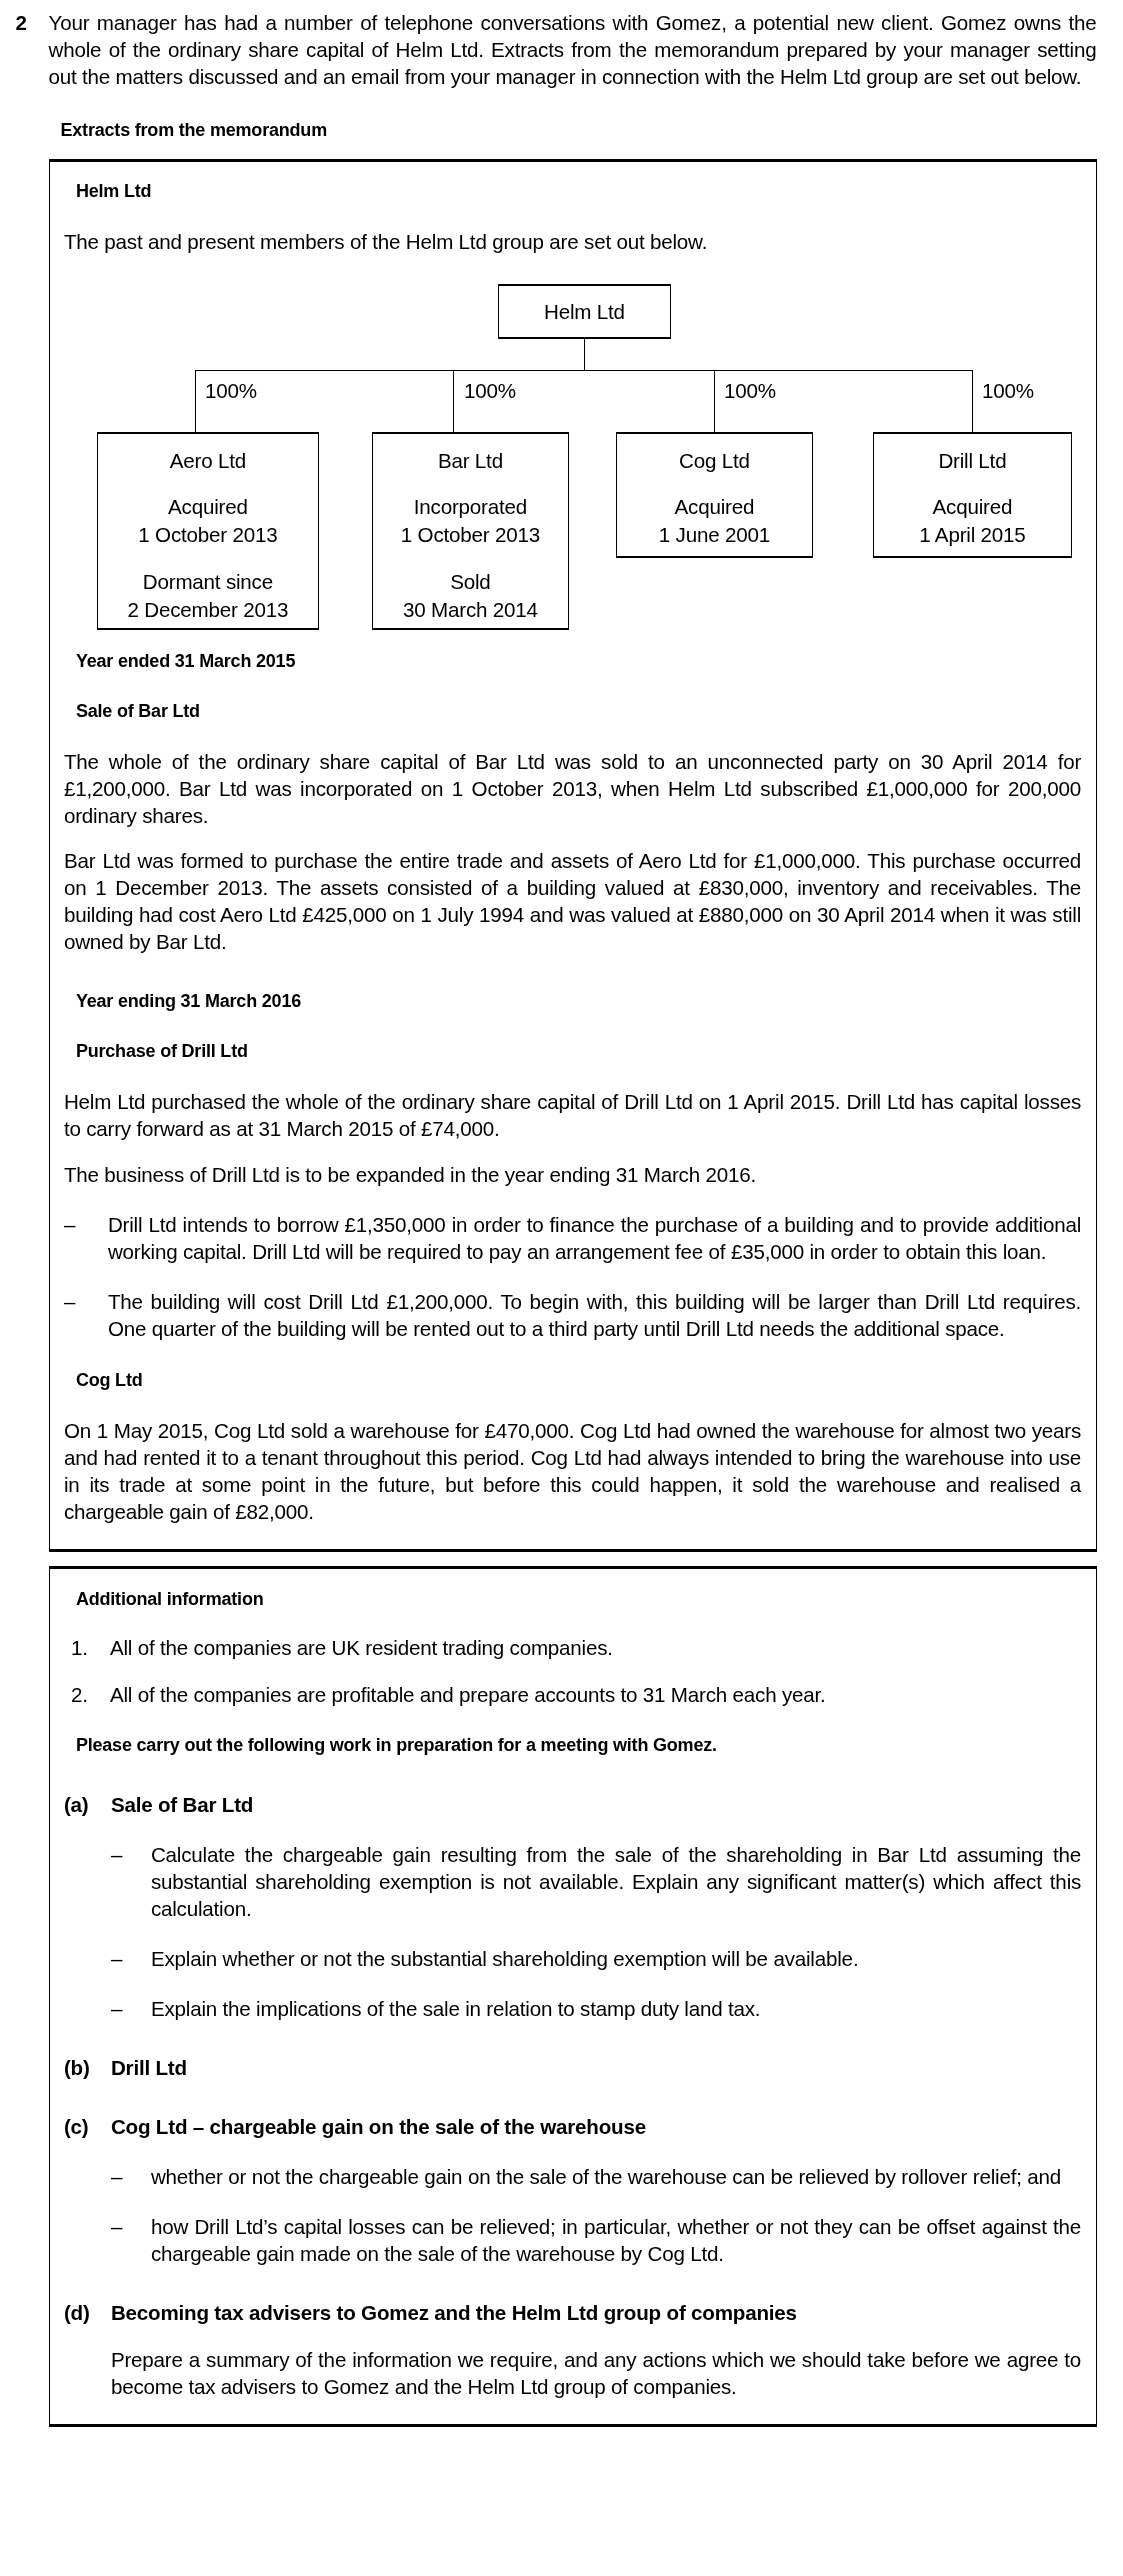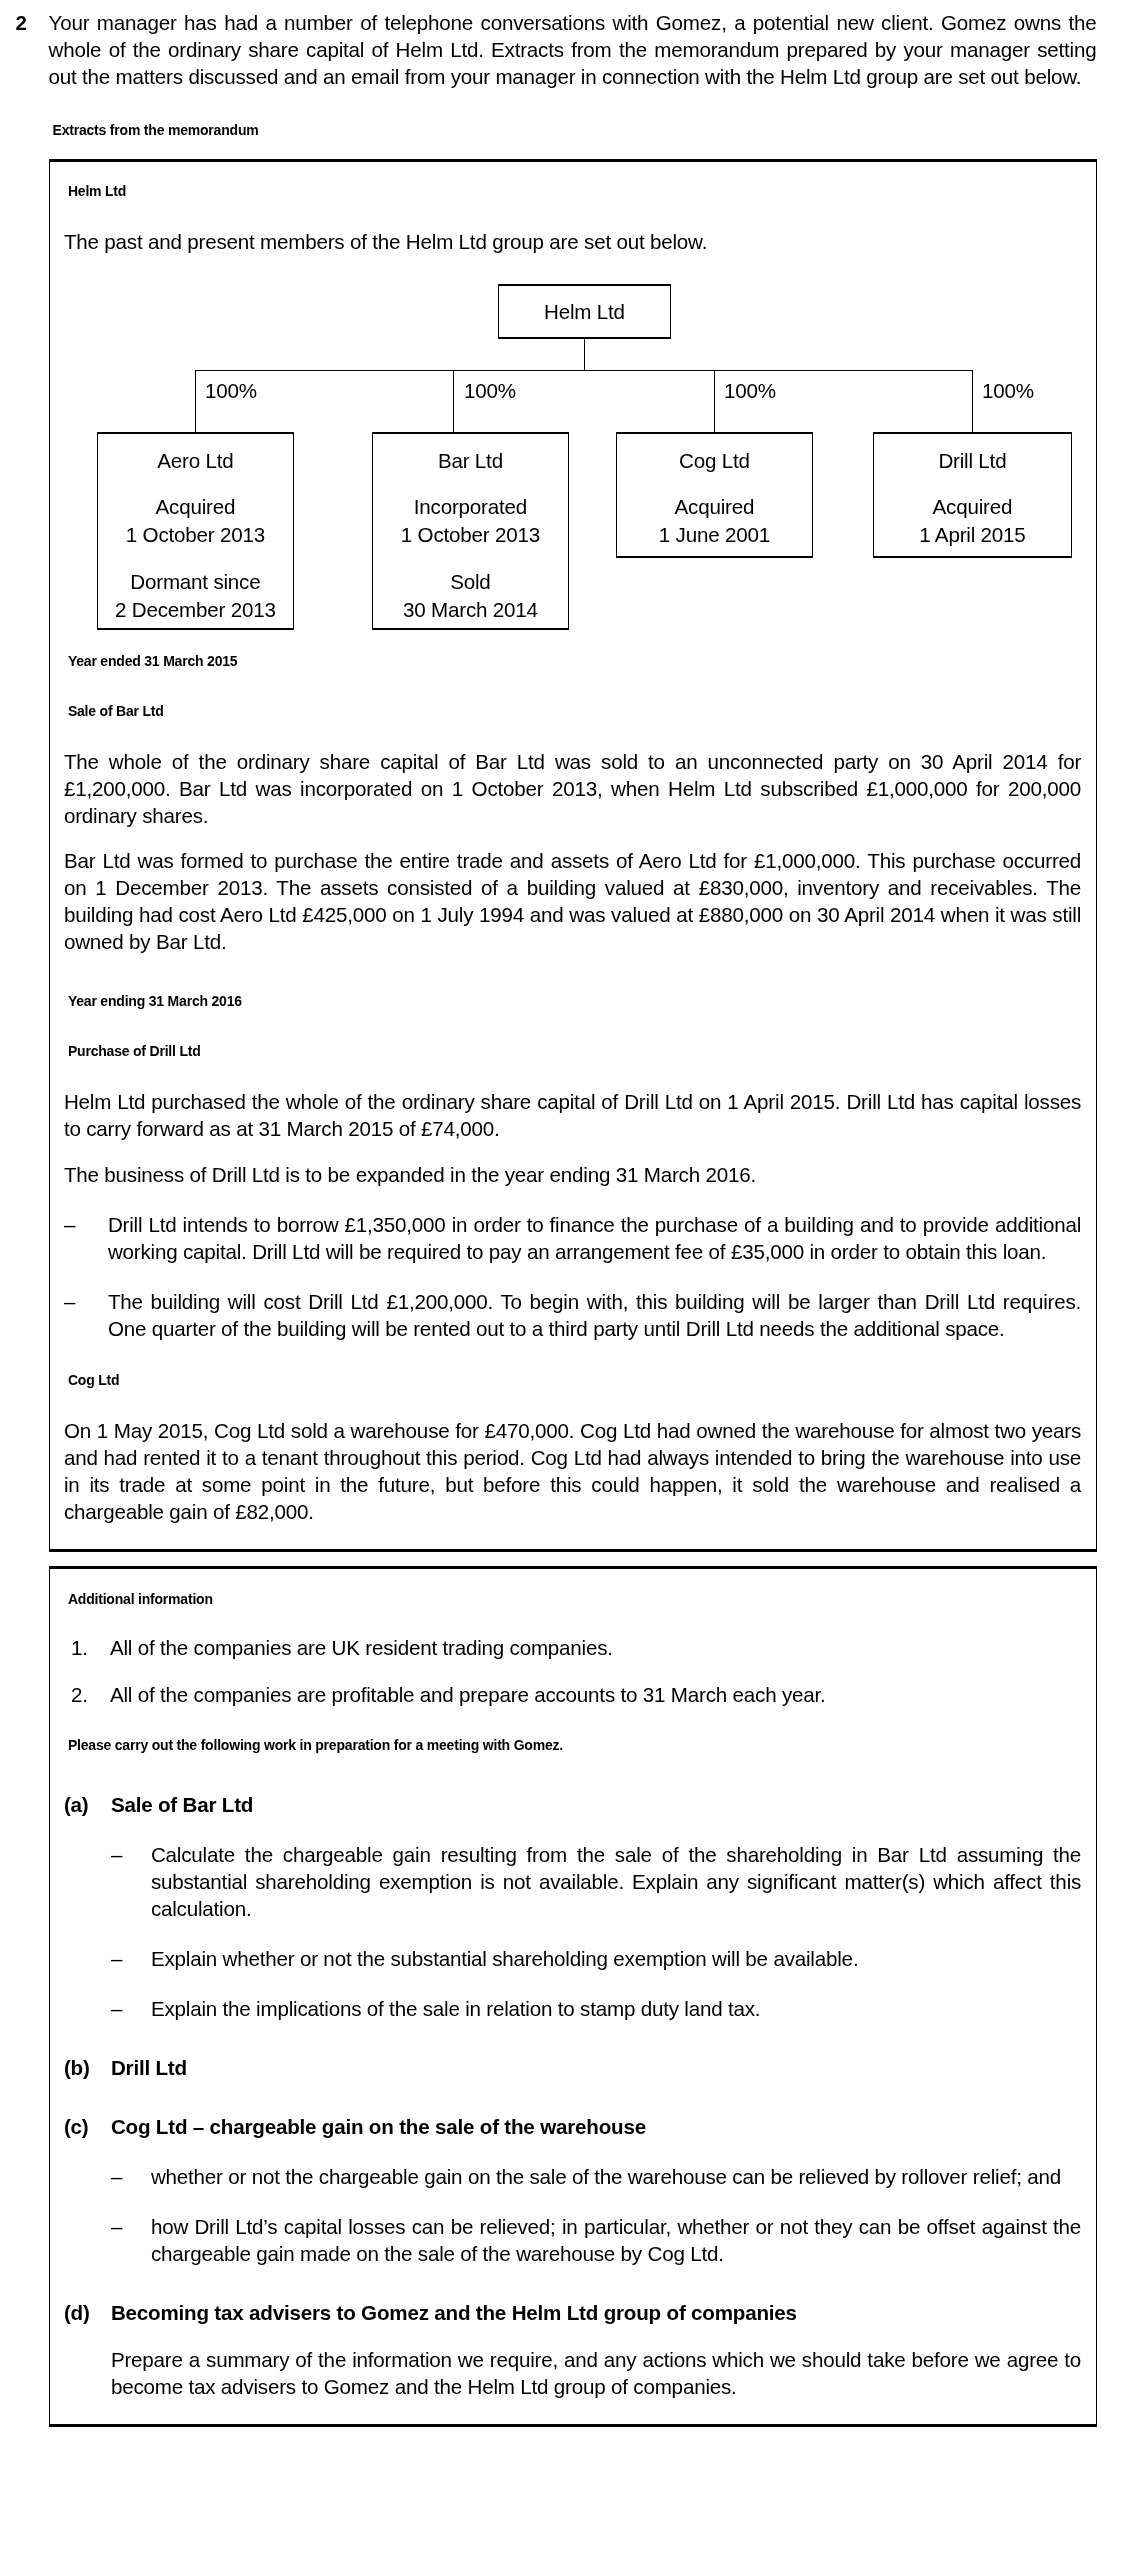--- a/index.html
+++ b/index.html
@@ -4,21 +4,21 @@
 <style>
   html,body { margin:0; padding:0; background:#ffffff; color:#000000; }
   body { width:1123px; font-family:"Liberation Sans", sans-serif; font-size:20.6px; letter-spacing:-0.2px; }
   .page { box-sizing:border-box; width:1123px; min-height:2678px; padding:9.3px 26px 31px 15.5px; }
   .row { display:flex; }
   .qnum { flex:none; width:33px; font-weight:bold; line-height:27px; }
   .content { flex:none; width:1048px; }
 
   .para { margin:18.5px 0 0 0; line-height:27px; text-align:justify; }
   .mt0 { margin-top:0 !important; }
-  .h { font-weight:bold; line-height:27px; margin:27px 0 0 4px; font-size:14px; }
+  .h { font-weight:bold; line-height:27px; margin:27px 0 0 12px; font-size:18px; }
   .h-lg { margin-top:33px; }
 
   .panel { border:1px solid #000; border-top-width:3.1px; border-bottom-width:3.1px;
            padding:16.5px 14.4px 24px 14.4px; margin-top:14.4px; }
 
   
   .orgchart { position:relative; height:348px; margin-top:29px; }
   .obox { position:absolute; box-sizing:border-box; border:1px solid #000;
           border-top-width:2.6px; border-bottom-width:2.6px; text-align:center; }
   .oparent { left:434px; top:0; width:173px; height:55px; display:flex; align-items:center; justify-content:center; }
@@ -73,21 +73,21 @@
           <div class="cline" style="left:131px;top:86px;width:1px;height:63px;"></div>
           <div class="cline" style="left:389px;top:86px;width:1px;height:63px;"></div>
           <div class="cline" style="left:650px;top:86px;width:1px;height:63px;"></div>
           <div class="cline" style="left:908px;top:86px;width:1px;height:63px;"></div>
 
           <div class="pct" style="left:141px;top:94px;">100%</div>
           <div class="pct" style="left:400px;top:94px;">100%</div>
           <div class="pct" style="left:660px;top:94px;">100%</div>
           <div class="pct" style="left:918px;top:94px;">100%</div>
 
-          <div class="obox osub" style="left:33px;top:148px;width:197px;height:198px;">
+          <div class="obox osub" style="left:33px;top:148px;width:222px;height:198px;">
             <div class="oline">Aero Ltd</div>
             <div class="ogap"></div>
             <div class="oline">Acquired</div>
             <div class="oline">1 October 2013</div>
             <div class="ogap"></div>
             <div class="oline">Dormant since</div>
             <div class="oline">2 December 2013</div>
           </div>
 
           <div class="obox osub" style="left:308px;top:148px;width:197px;height:198px;">

